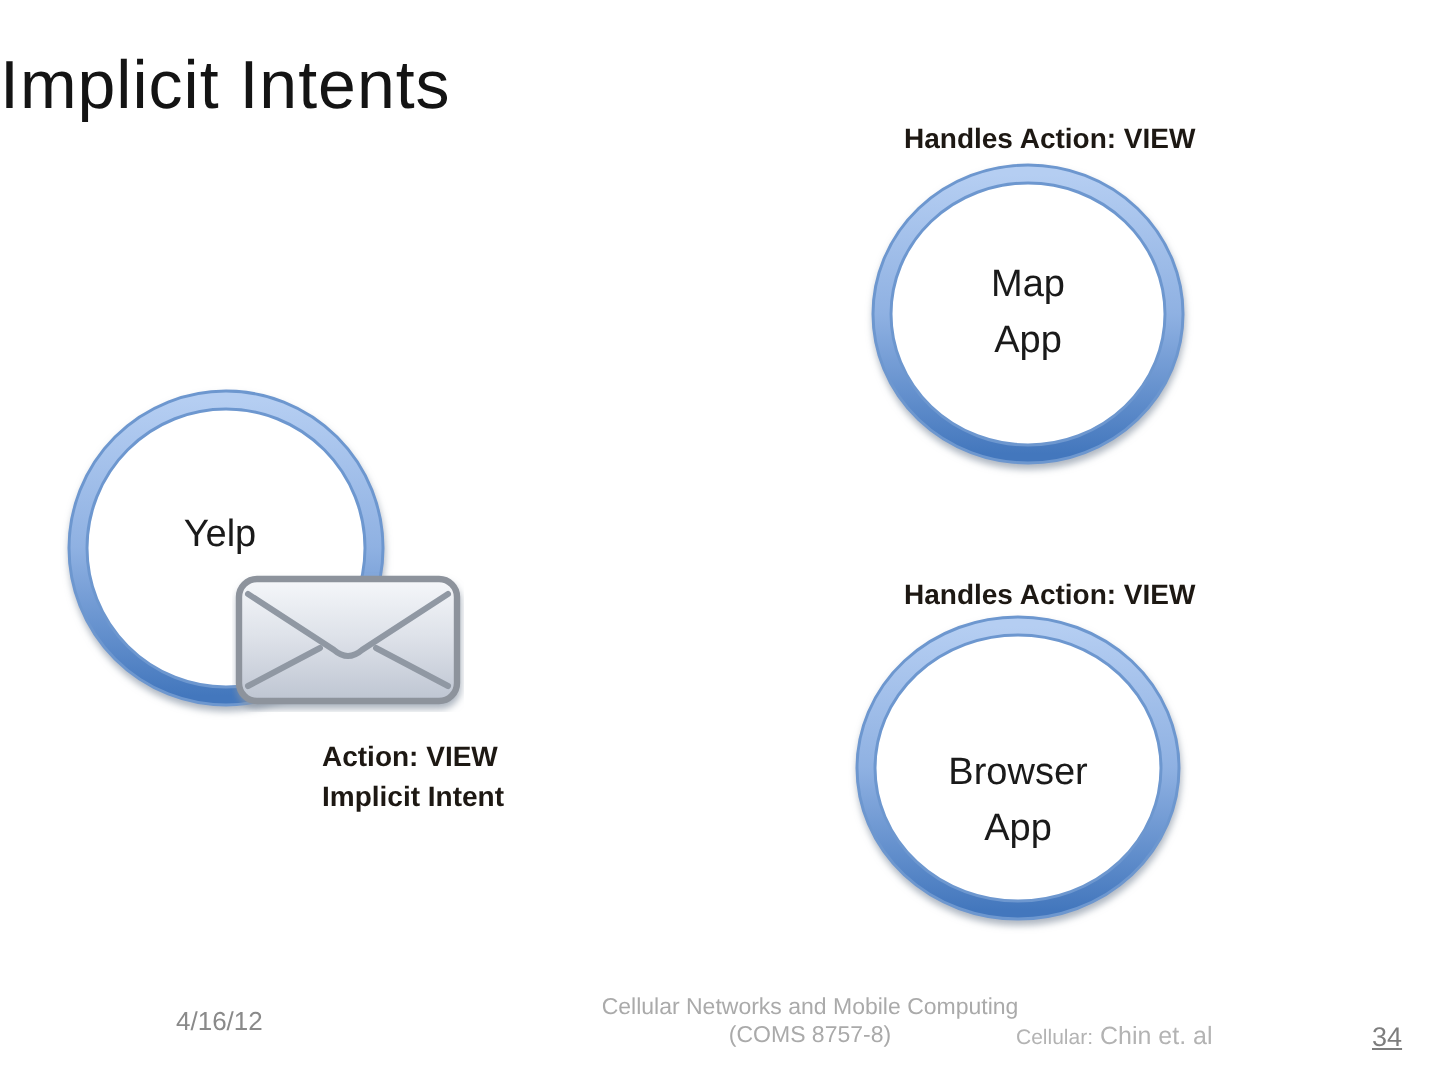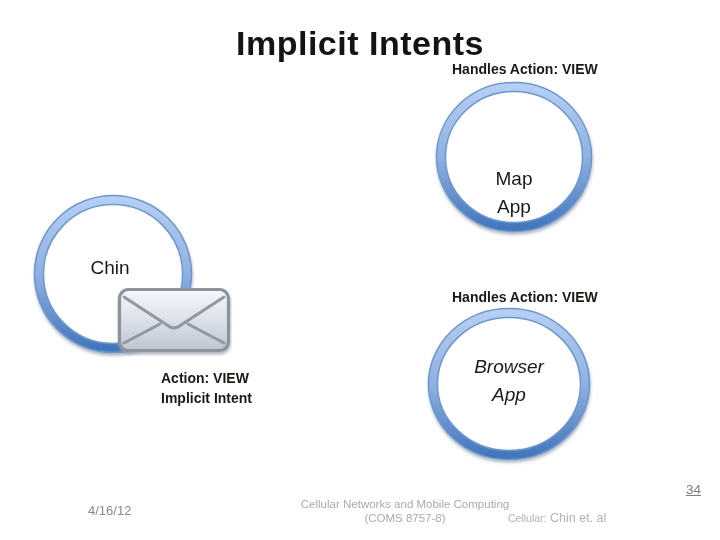--- a/index.html
+++ b/index.html
@@ -2,22 +2,22 @@
 <html><head>
 <meta charset="utf-8">
 <style>
   html,body{margin:0;padding:0;background:#e9e9e9;}
   .slide{
     position:relative;width:720px;height:540px;background:#ffffff;
     font-family:"Liberation Sans",sans-serif;overflow:hidden;
   }
   .abs{position:absolute;}
   .slide-title{
-    left:0;right:0;top:24px;text-align:center;
-    font-size:34px;font-weight:700;color:#141414;letter-spacing:0.5px;
+    left:0;right:0;top:24px;text-align:left;
+    font-size:34px;font-weight:400;color:#141414;letter-spacing:0.5px;
   }
   .dark-label{
     font-size:14px;font-weight:700;color:#1d1813;line-height:19.5px;white-space:nowrap;margin-left:48px;
   }
   .circle-label{
     width:140px;text-align:center;font-size:19px;color:#1a1a1a;line-height:28px;
   }
   .footer-text{color:#8a8a8a;font-size:13px;margin-left:48px;}
   .footer-course{
     width:220px;text-align:center;color:#aaaaaa;font-size:11.5px;line-height:13.5px;margin-left:44px;
@@ -52,63 +52,63 @@
   </svg>
 
   <div class="abs slide-title">Implicit Intents</div>
 
   <div class="abs dark-label" style="left:404px;top:60px;">Handles Action: VIEW</div>
 
   <svg class="abs shape" style="left:431px;top:77px;" width="166" height="162" viewBox="0 0 166 162">
     <ellipse cx="83" cy="80" rx="73" ry="70" fill="#ffffff" stroke="#6d97cf" stroke-width="10.5" filter="url(#softShadow)"></ellipse>
     <ellipse cx="83" cy="80" rx="73" ry="70" fill="none" stroke="url(#ringGrad)" stroke-width="7.5"></ellipse>
   </svg>
-  <div class="abs circle-label" style="left:444px;top:129px;margin-top:36px;">
+  <div class="abs circle-label" style="left:444px;top:129px;">
     <div>Map</div>
     <div>App</div>
   </div>
 
   <svg class="abs shape" style="left:29px;top:190px;" width="168" height="170" viewBox="0 0 168 170">
     <ellipse cx="84" cy="84" rx="74" ry="74" fill="#ffffff" stroke="#6d97cf" stroke-width="10.5" filter="url(#softShadow)"></ellipse>
     <ellipse cx="84" cy="84" rx="74" ry="74" fill="none" stroke="url(#ringGrad)" stroke-width="7.5"></ellipse>
   </svg>
   <div class="abs circle-label" style="left:40px;top:254px;">
-    <div>Chin</div>
+    <div>Yelp</div>
   </div>
 
   <svg class="abs shape" style="left:116px;top:286px;" width="116" height="70" viewBox="0 0 116 70">
     <rect x="3.5" y="3.5" width="109" height="61" rx="9" fill="url(#envGrad)" stroke="#8d939c" stroke-width="3.2" filter="url(#softShadow)"></rect>
     <path d="M 8 11 L 51 39 Q 58 45 65 39 L 108 11" fill="none" stroke="#9098a3" stroke-width="3" stroke-linecap="round"></path>
     <path d="M 8 57 L 44 38" fill="none" stroke="#9098a3" stroke-width="3" stroke-linecap="round"></path>
     <path d="M 108 57 L 72 38" fill="none" stroke="#9098a3" stroke-width="3" stroke-linecap="round"></path>
   </svg>
 
   <div class="abs dark-label" style="left:113px;top:369px;">
     <div>Action: VIEW</div>
     <div>Implicit Intent</div>
   </div>
 
   <div class="abs dark-label" style="left:404px;top:288px;">Handles Action: VIEW</div>
 
   <svg class="abs shape" style="left:423px;top:303px;" width="172" height="164" viewBox="0 0 172 164">
     <ellipse cx="86" cy="81" rx="76" ry="71" fill="#ffffff" stroke="#6d97cf" stroke-width="10.5" filter="url(#softShadow)"></ellipse>
     <ellipse cx="86" cy="81" rx="76" ry="71" fill="none" stroke="url(#ringGrad)" stroke-width="7.5"></ellipse>
   </svg>
-  <div class="abs circle-label" style="left:439px;top:353px;font-style:italic;">
+  <div class="abs circle-label" style="left:439px;top:373px;">
     <div>Browser</div>
     <div>App</div>
   </div>
 
   <div class="abs footer-text" style="left:40px;top:503px;">4/16/12</div>
 
   <div class="abs footer-course" style="left:251px;top:498px;">
     <div>Cellular Networks and Mobile Computing</div>
     <div>(COMS 8757-8)</div>
   </div>
 
   <div class="abs footer-courtesy" style="left:508px;top:511px;">
     <span class="prefix">Cellular:</span>
     <span>Chin et. al</span>
   </div>
 
-  <div class="abs page-number" style="left:686px;top:482px;text-decoration:underline;">34</div>
+  <div class="abs page-number" style="left:686px;top:511px;text-decoration:underline;">34</div>
 
 </div>
 
 </body></html>

